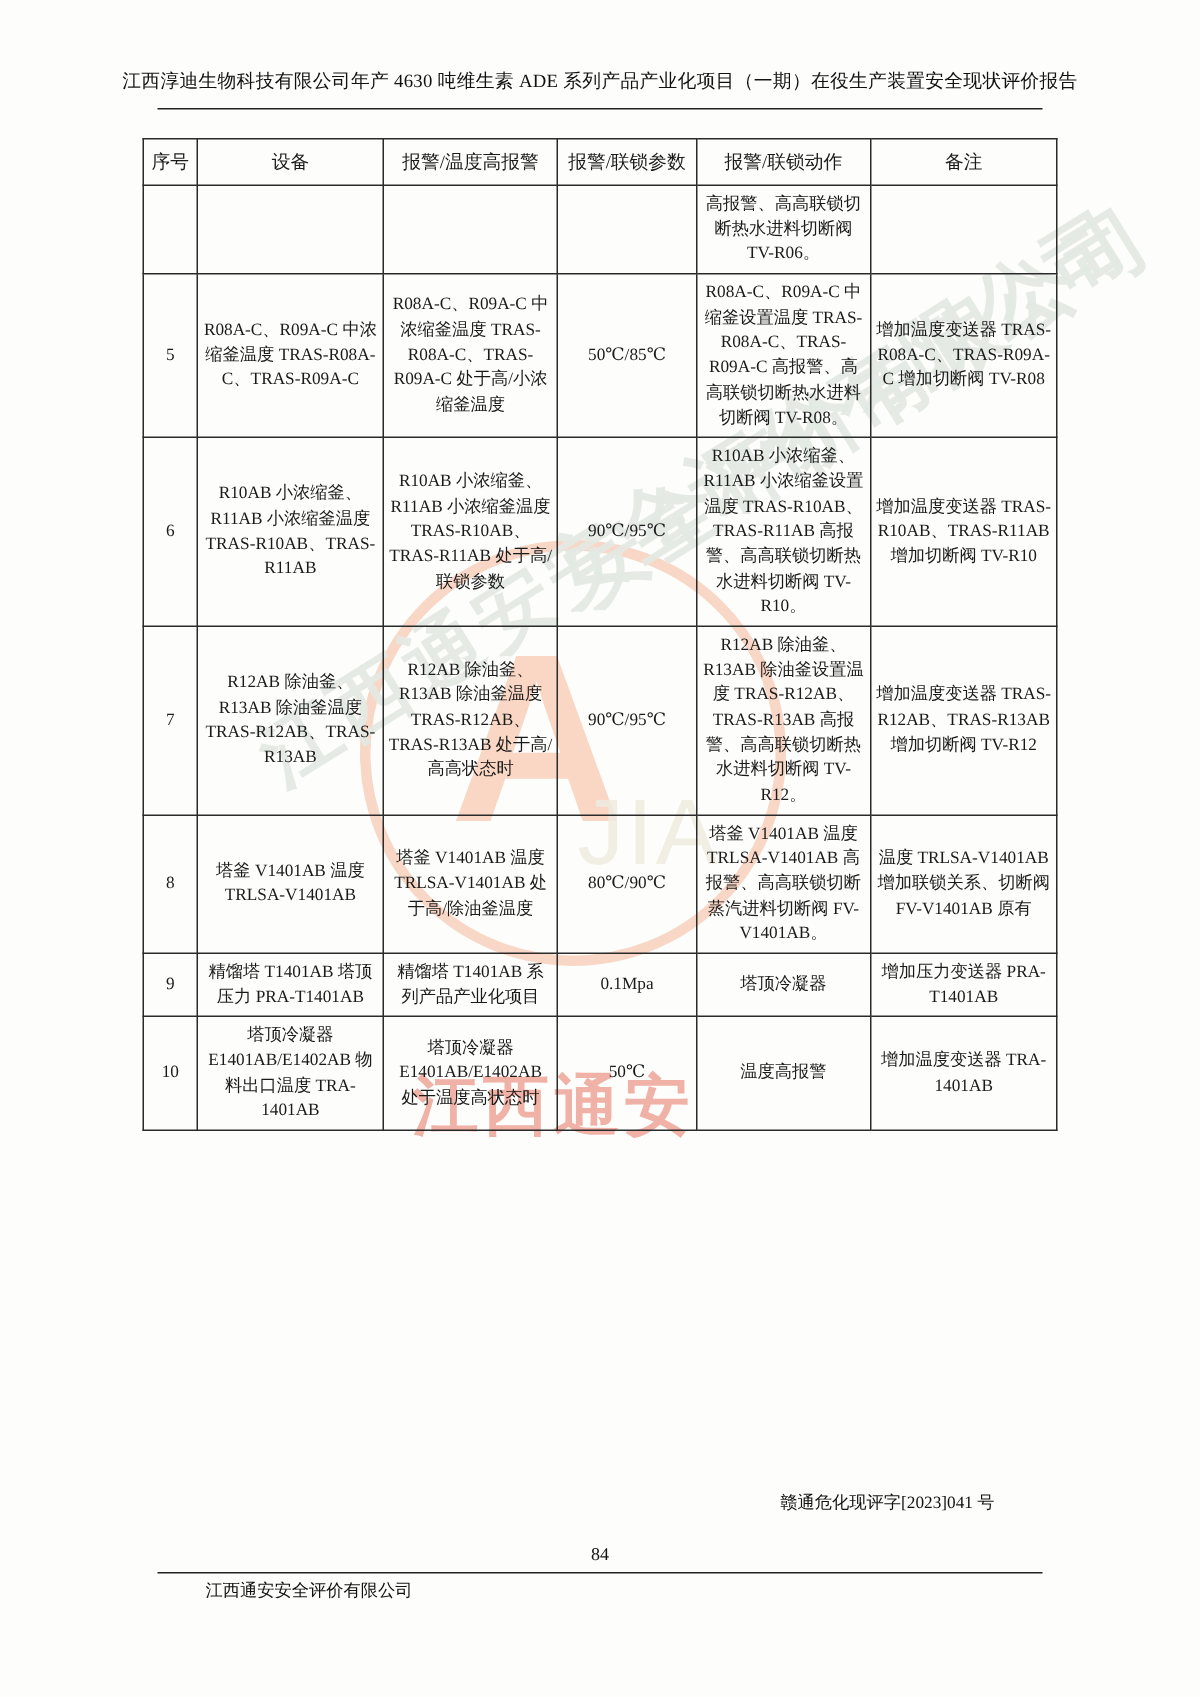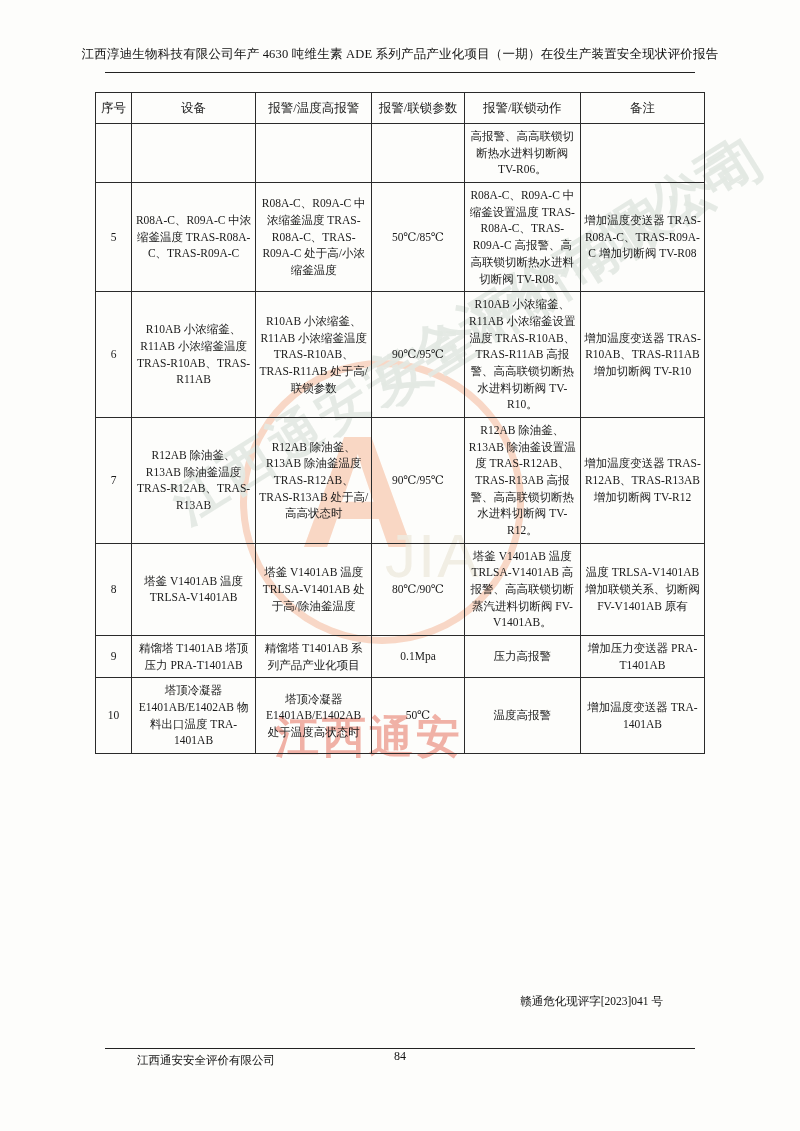--- a/index.html
+++ b/index.html
@@ -149,21 +149,20 @@
   col.c5 { width: 110px; }
   .cell-text { white-space: pre-line; }
   .page-number {
     position: absolute;
     top: 1029px;
     left: 0;
     width: 800px;
     text-align: center;
     font-size: 12px;
     color: #111;
-    margin-top: 20px;
   }
   .footer-rule {
     position: absolute;
     top: 1048px;
     left: 105px;
     width: 590px;
     height: 1px;
     background: #222;
   }
   .footer-left {
@@ -256,21 +255,21 @@
         <td class="cell-text">塔釜 V1401AB 温度 TRLSA-V1401AB 处于高/除油釜温度</td>
         <td class="cell-text">80℃/90℃</td>
         <td class="cell-text">塔釜 V1401AB 温度 TRLSA-V1401AB 高报警、高高联锁切断蒸汽进料切断阀 FV-V1401AB。</td>
         <td class="cell-text">温度 TRLSA-V1401AB 增加联锁关系、切断阀 FV-V1401AB 原有</td>
       </tr>
       <tr>
         <td class="cell-text">9</td>
         <td class="cell-text">精馏塔 T1401AB 塔顶压力 PRA-T1401AB</td>
         <td class="cell-text">精馏塔 T1401AB 系列产品产业化项目</td>
         <td class="cell-text">0.1Mpa</td>
-        <td class="cell-text">压力高报警</td>
+        <td class="cell-text">塔顶冷凝器</td>
         <td class="cell-text">增加压力变送器 PRA-T1401AB</td>
       </tr>
       <tr>
         <td class="cell-text">10</td>
         <td class="cell-text">塔顶冷凝器 E1401AB/E1402AB 物料出口温度 TRA-1401AB</td>
         <td class="cell-text">塔顶冷凝器 E1401AB/E1402AB 处于温度高状态时</td>
         <td class="cell-text">50℃</td>
         <td class="cell-text">温度高报警</td>
         <td class="cell-text">增加温度变送器 TRA-1401AB</td>
       </tr>

